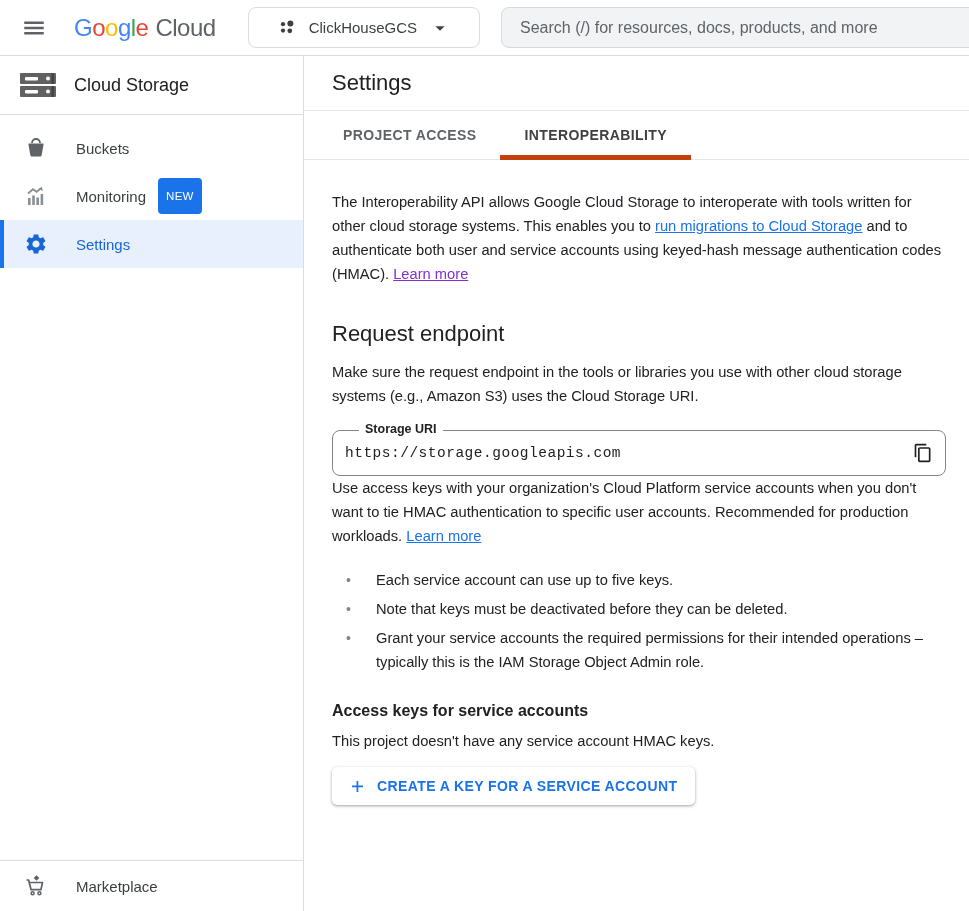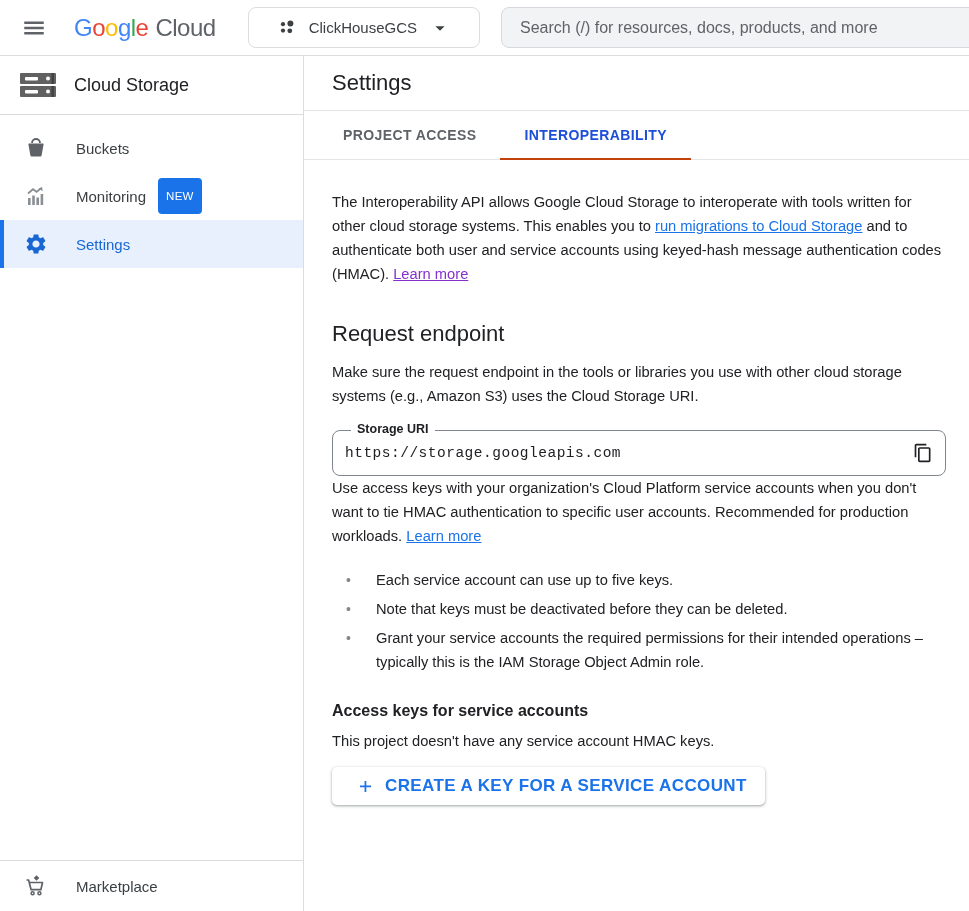--- a/index.html
+++ b/index.html
@@ -43,52 +43,52 @@
   .sb-market .lbl { font-size:15px; color:#3c4043; margin-left:28px; }
 
   
   .main { flex:1; background:#fff; overflow:hidden; }
   .main-title-row { height:55px; display:flex; align-items:center; padding-left:28px;
     border-bottom:1px solid #e3e5e8; }
   .page-title { font-size:22px; font-weight:400; color:#202124; }
   .tabbar { height:49px; display:flex; padding-left:15px; border-bottom:1px solid #e3e5e8; }
   .tab { height:49px; line-height:49px; padding:0 24px; font-size:14px; font-weight:700;
     letter-spacing:.4px; color:#5f6368; cursor:pointer; border-bottom:3px solid transparent; }
-  .tab.selected { color:#1d4ed8; border-bottom:2px solid #c2410c; }
+  .tab.selected { color:#404040; border-bottom:5px solid #c2410c; }
 
   .content { padding:30px 22px 0 28px; max-width:664px; }
   .para { font-size:14.7px; line-height:24px; color:#202124; max-width:614px; }
   a.link { color:#1a73e8; text-decoration:underline; cursor:pointer; }
   a.link.visited { color:#8430ce; }
   h2.sec { font-size:22px; font-weight:400; color:#202124; margin:34px 0 12px; line-height:28px; }
   h2.sec.hmac { margin-top:52px; margin-bottom:10px; }
 
   
   .uri-field { position:relative; max-width:614px; height:46px; border:1px solid #80868b;
     border-radius:8px; margin-top:22px; display:flex; align-items:center; }
-  .uri-label { position:absolute; top:-9px; left:18px; background:#fff; padding:0 6px;
+  .uri-label { position:absolute; top:-9px; left:26px; background:#fff; padding:0 6px;
     font-size:12.5px; font-weight:700; color:#202124; }
   .uri-value { flex:1; font-family:"Liberation Mono","DejaVu Sans Mono",monospace;
     font-size:14.5px; color:#202124; padding-left:12px; letter-spacing:.5px; white-space:nowrap; overflow:hidden; }
   .copy-btn { width:40px; height:40px; border:none; background:transparent; cursor:pointer;
     display:flex; align-items:center; justify-content:center; margin-right:2px; border-radius:50%; }
 
   
   ul.bullets { list-style:none; margin-top:20px; max-width:614px; }
   ul.bullets li { position:relative; padding-left:44px; font-size:14.7px; line-height:24px;
     color:#202124; margin-bottom:5px; }
   ul.bullets li::before { content:"•"; position:absolute; left:14px; color:#80868b; font-size:14px; }
 
   h3.subsec { font-size:16px; font-weight:700; color:#202124; margin:28px 0 9px; }
   .empty-text { font-size:14.7px; color:#202124; line-height:24px; }
 
   .create-btn { margin-top:14px; height:38px; display:inline-flex; align-items:center;
-    padding:0 18px 0 24px; background:#fff; border:none; border-radius:5px; cursor:pointer;
+    padding:0 18px 0 16px; background:#fff; border:none; border-radius:5px; cursor:pointer;
     box-shadow:0 1px 2px 0 rgba(60,64,67,.30), 0 1px 3px 1px rgba(60,64,67,.15);
-    color:#1a73e8; font-size:17px; font-weight:700; letter-spacing:.4px;
+    color:#1a73e8; font-size:14px; font-weight:700; letter-spacing:.4px;
     font-family:"Liberation Sans", sans-serif; }
   .create-btn svg { margin-right:10px; }
 
   svg { display:block; }
 </style>
 </head>
 <body>
 
 <header class="topbar">
   <button class="hamburger">

